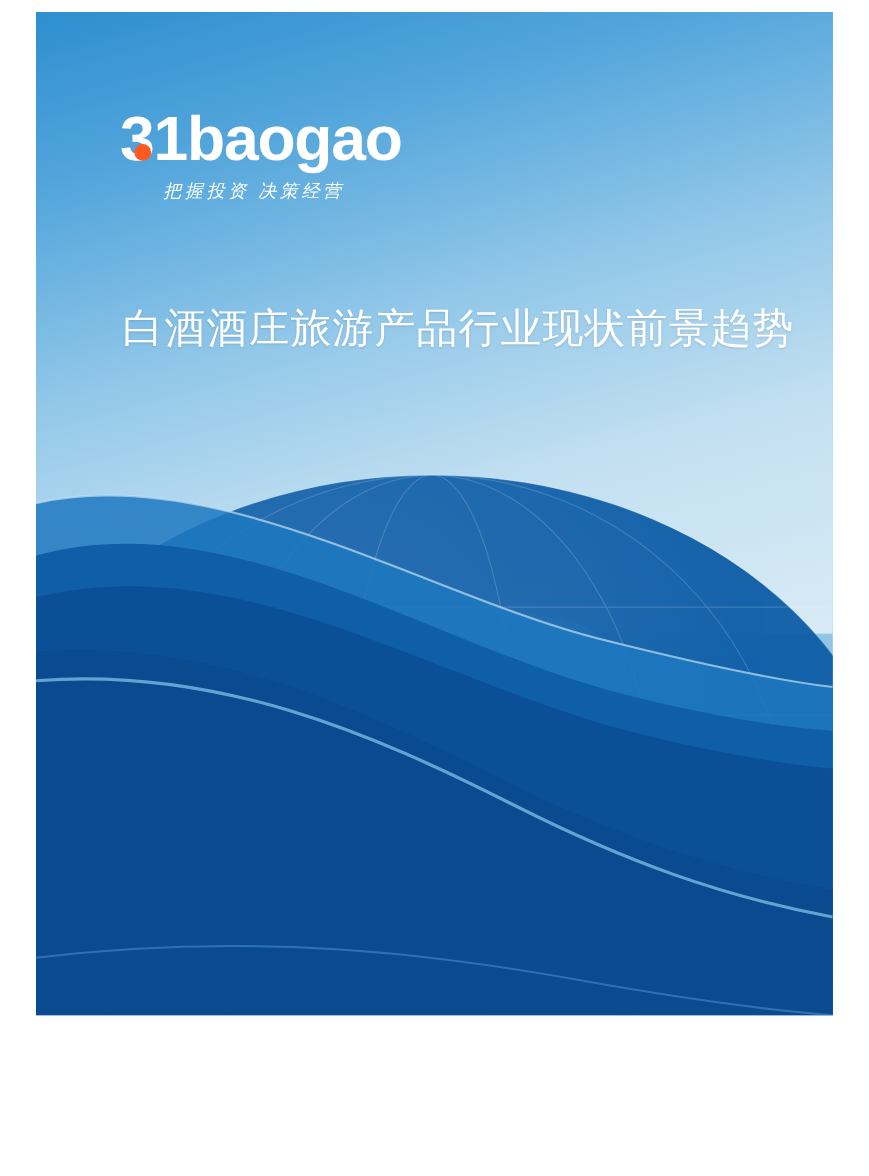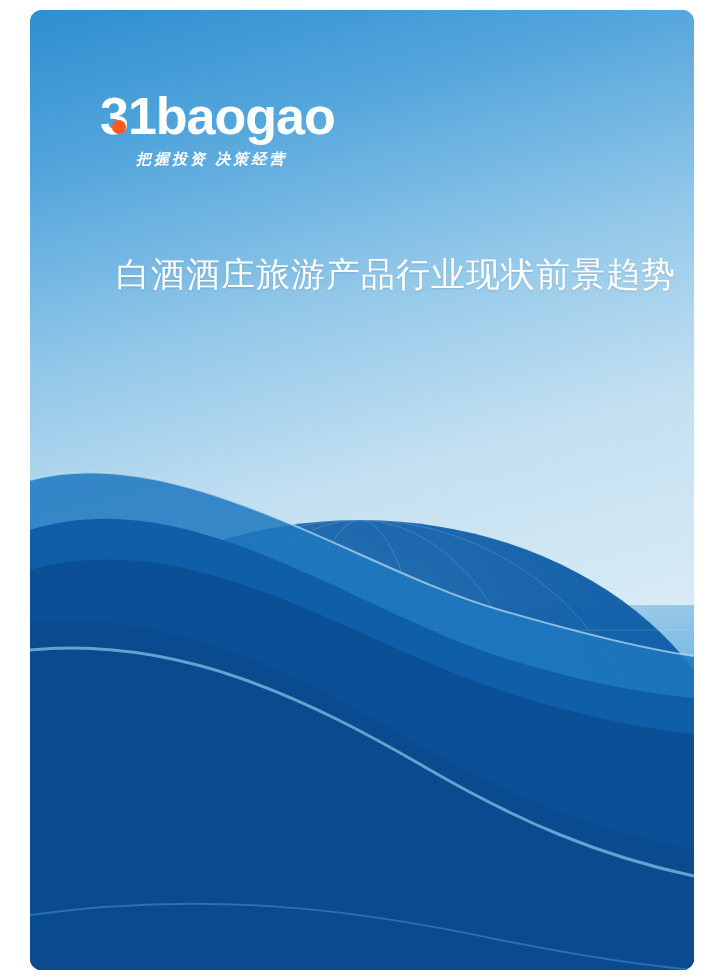--- a/index.html
+++ b/index.html
@@ -15,24 +15,23 @@
     width: 724px;
     height: 980px;
     overflow: hidden;
     background: #ffffff;
   }
   .cover {
     position: absolute;
     left: 30px;
     top: 10px;
     width: 664px;
-    height: 960px;
+    height: 836px;
     overflow: hidden;
     background: linear-gradient(170deg, #2f8fd0 0%, #4ea3db 18%, #8fc6e8 42%, #bcdcee 58%, #6fb4e0 74%, #1b6fb5 100%);
-    border-radius: 12px;
   }
   .sky {
     position: absolute;
     left: 0;
     top: 0;
     width: 100%;
     height: 62%;
     background: linear-gradient(165deg, #2e8ecf 0%, #54a6dc 22%, #93c8e9 48%, #c3e0f1 72%, #d8ebf6 100%);
   }
   .globe {
@@ -100,26 +99,26 @@
     border-radius: 50%;
     background: #ff5a1f;
   }
   .logo-tag {
     margin-top: 8px;
     margin-left: 36px;
     font-size: 15px;
     color: #ffffff;
     letter-spacing: 3px;
     font-style: italic;
-    font-weight: bold;
+    font-weight: normal;
     white-space: nowrap;
   }
   .title {
     position: absolute;
-    left: 86px;
+    left: 72px;
     top: 238px;
     width: 560px;
     color: #ffffff;
     font-size: 34px;
     line-height: 1.55;
     font-weight: normal;
     letter-spacing: 1px;
     text-shadow: 0 1px 2px rgba(0,0,0,0.12);
   }
   .title-line {

